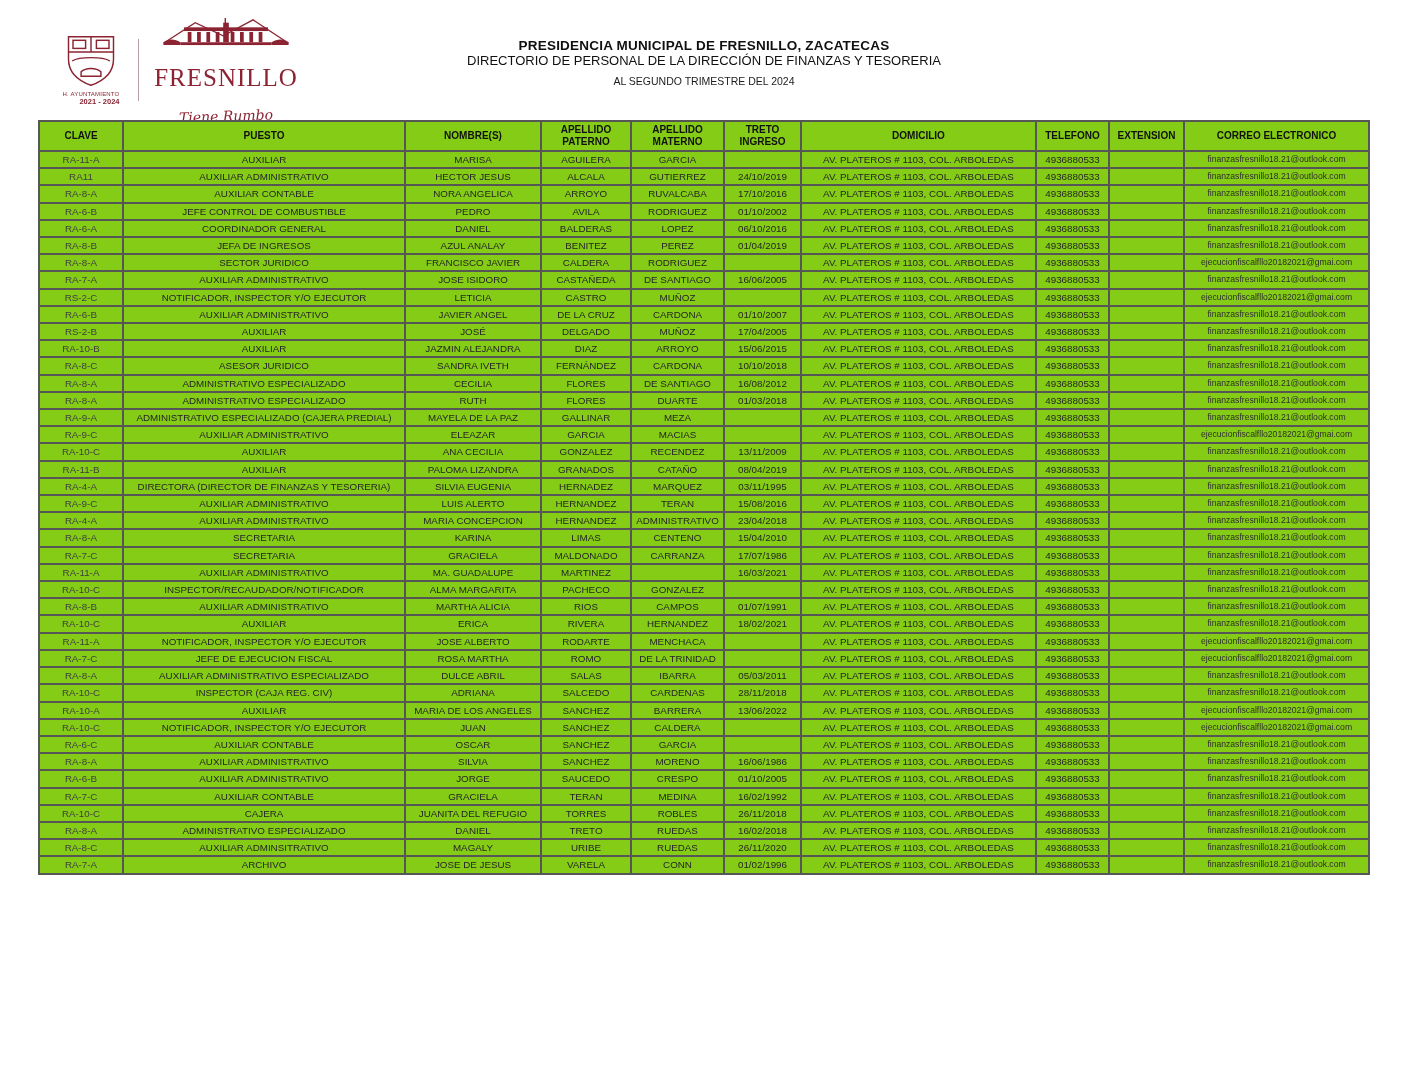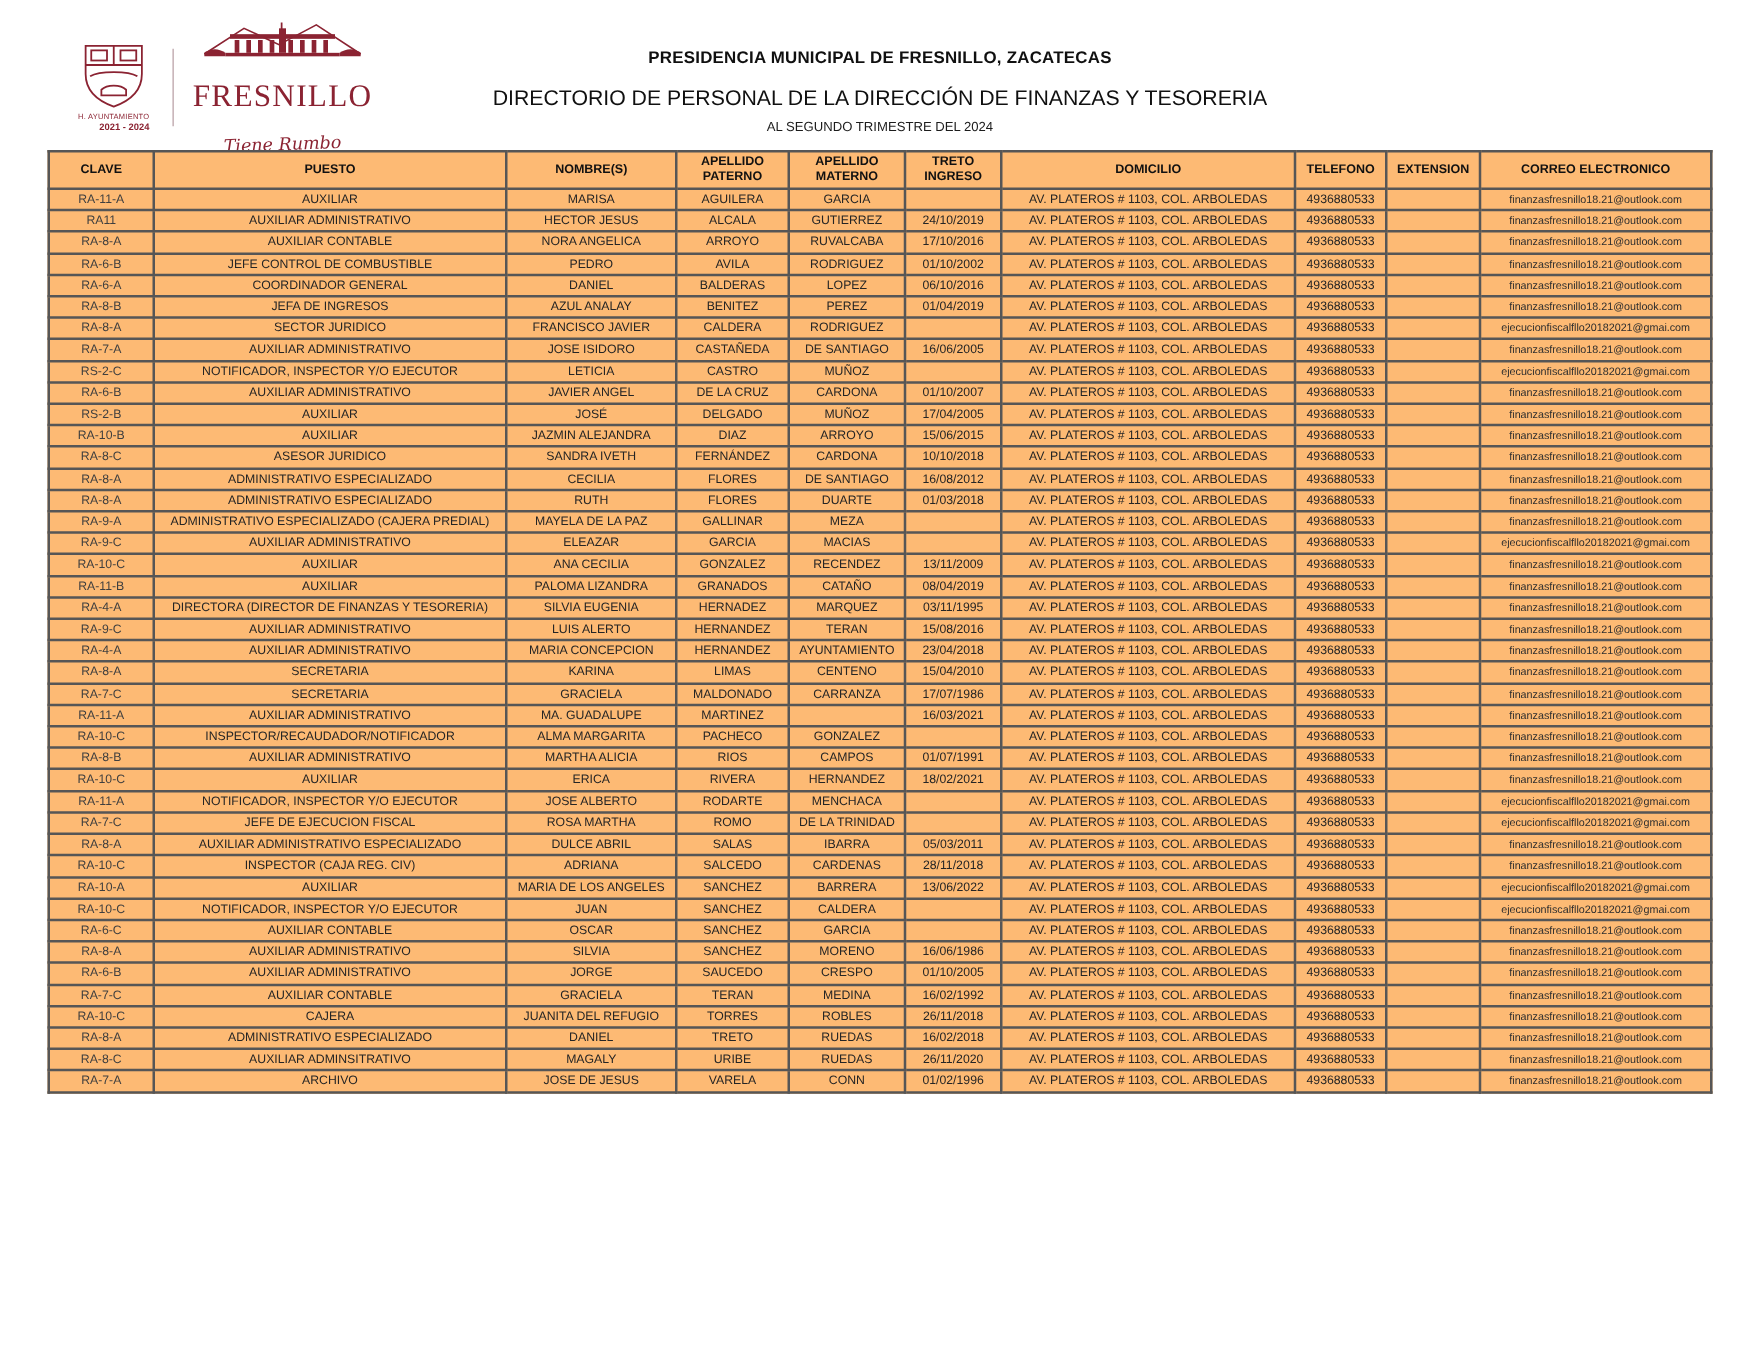--- a/index.html
+++ b/index.html
@@ -22,26 +22,26 @@
     font-family:"Liberation Serif", serif; color:var(--brand);
     font-size:25px; letter-spacing:1px; line-height:1; margin-top:-2px;
   }
   .brand-tagline {
     font-family:"DejaVu Serif", serif; font-style:italic; color:var(--brand);
     font-size:14px; line-height:1.1; margin-top:1px; transform:rotate(-2deg);
   }
 
   .titles { position:absolute; left:0; top:38px; width:100%; text-align:center; color:#101010; }
   .doc-title { font-size:13.5px; font-weight:bold; letter-spacing:0.2px; }
-  .doc-subtitle { font-size:17px; margin-top:16px; }
+  .doc-subtitle { font-size:13px; margin-top:0; }
   .doc-period { font-size:10.5px; margin-top:7px; color:#1c1c1c; }
 
   
   .table-wrap { position:absolute; left:38px; top:120px; }
-  table { border-collapse:collapse; table-layout:fixed; width:1330px; background:#fdba74; }
+  table { border-collapse:collapse; table-layout:fixed; width:1330px; background:#84cc16; }
   th, td { border:2px solid #565656; overflow:hidden; }
   th {
     font-size:10px; font-weight:bold; color:#111; text-align:center;
     padding:2px 2px; line-height:1.2; height:24px; white-space:normal;
   }
   td {
     font-size:9.8px; color:#252525; text-align:center; white-space:nowrap;
     padding:0 3px; height:15.2px; line-height:15.2px;
   }
   td.email { font-size:8.6px; color:#2e2e2e; }
@@ -385,21 +385,21 @@
             <td>AV. PLATEROS # 1103,  COL. ARBOLEDAS</td>
             <td>4936880533</td>
             <td></td>
             <td class="email">finanzasfresnillo18.21@outlook.com</td>
           </tr>
           <tr>
             <td class="clave">RA-4-A</td>
             <td>AUXILIAR ADMINISTRATIVO</td>
             <td>MARIA CONCEPCION</td>
             <td>HERNANDEZ</td>
-            <td>AYUNTAMIENTO</td>
+            <td>ADMINISTRATIVO</td>
             <td>23/04/2018</td>
             <td>AV. PLATEROS # 1103,  COL. ARBOLEDAS</td>
             <td>4936880533</td>
             <td></td>
             <td class="email">finanzasfresnillo18.21@outlook.com</td>
           </tr>
           <tr>
             <td class="clave">RA-8-A</td>
             <td>SECRETARIA</td>
             <td>KARINA</td>

